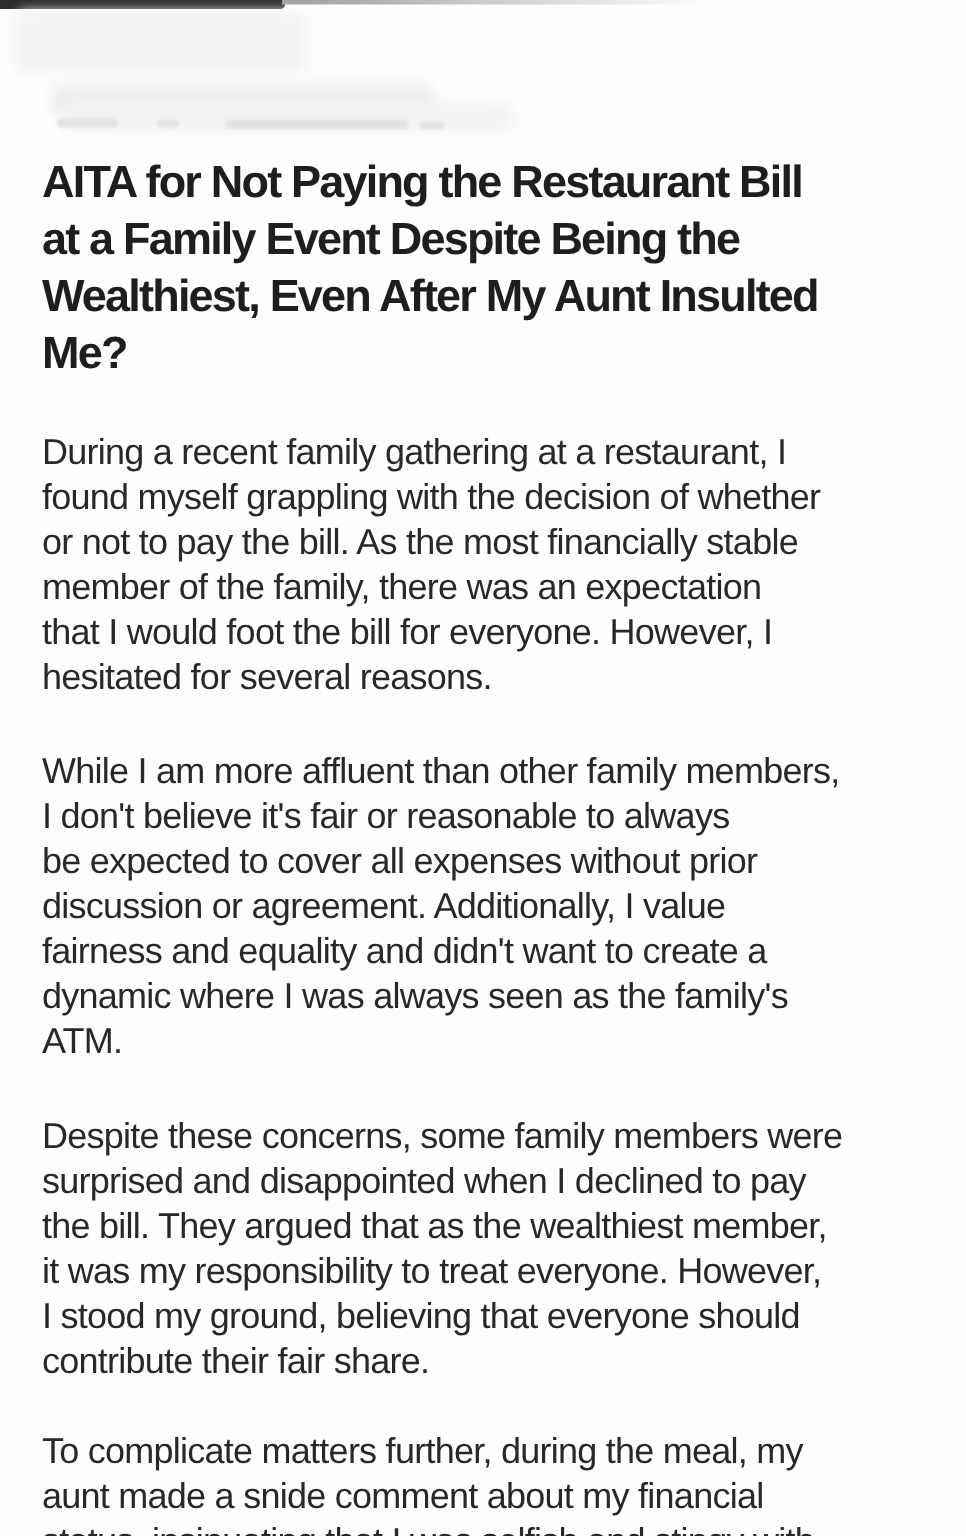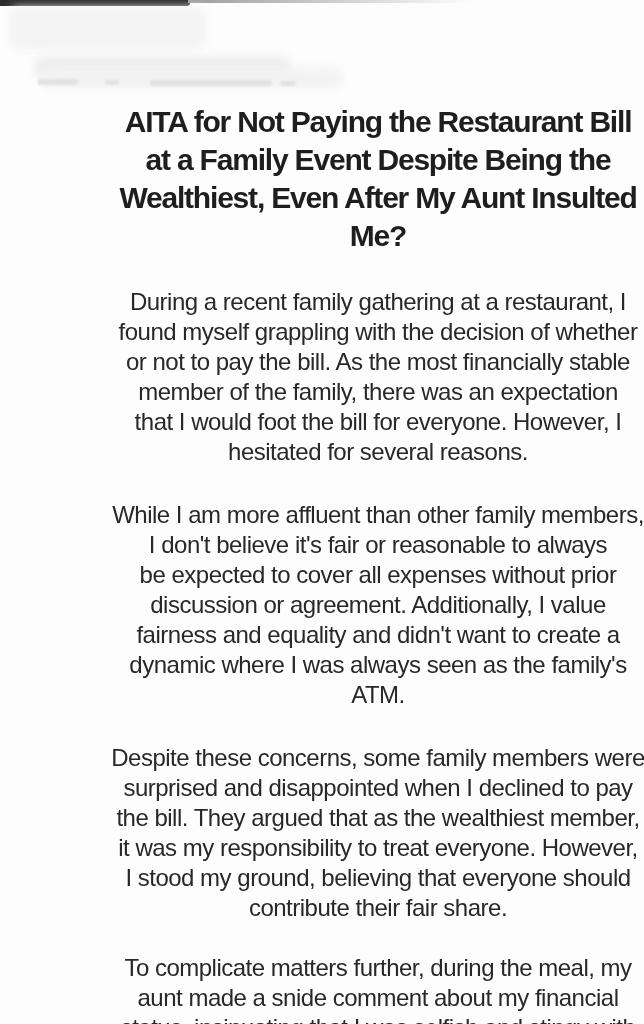--- a/index.html
+++ b/index.html
@@ -7,21 +7,20 @@
     padding: 0;
     background: #ffffff;
   }
   .page {
     position: relative;
     width: 644px;
     height: 1024px;
     overflow: hidden;
     background: var(--bg, #fdfdfd);
     font-family: "Liberation Sans", sans-serif;
-    text-align: center;
   }
 
   
   .redaction-dark-strip {
     position: absolute;
     left: 0; top: 0;
     width: 190px; height: 6px;
     background: var(--redaction-dark, #2c2c2c);
     border-bottom-right-radius: 3px;
   }

